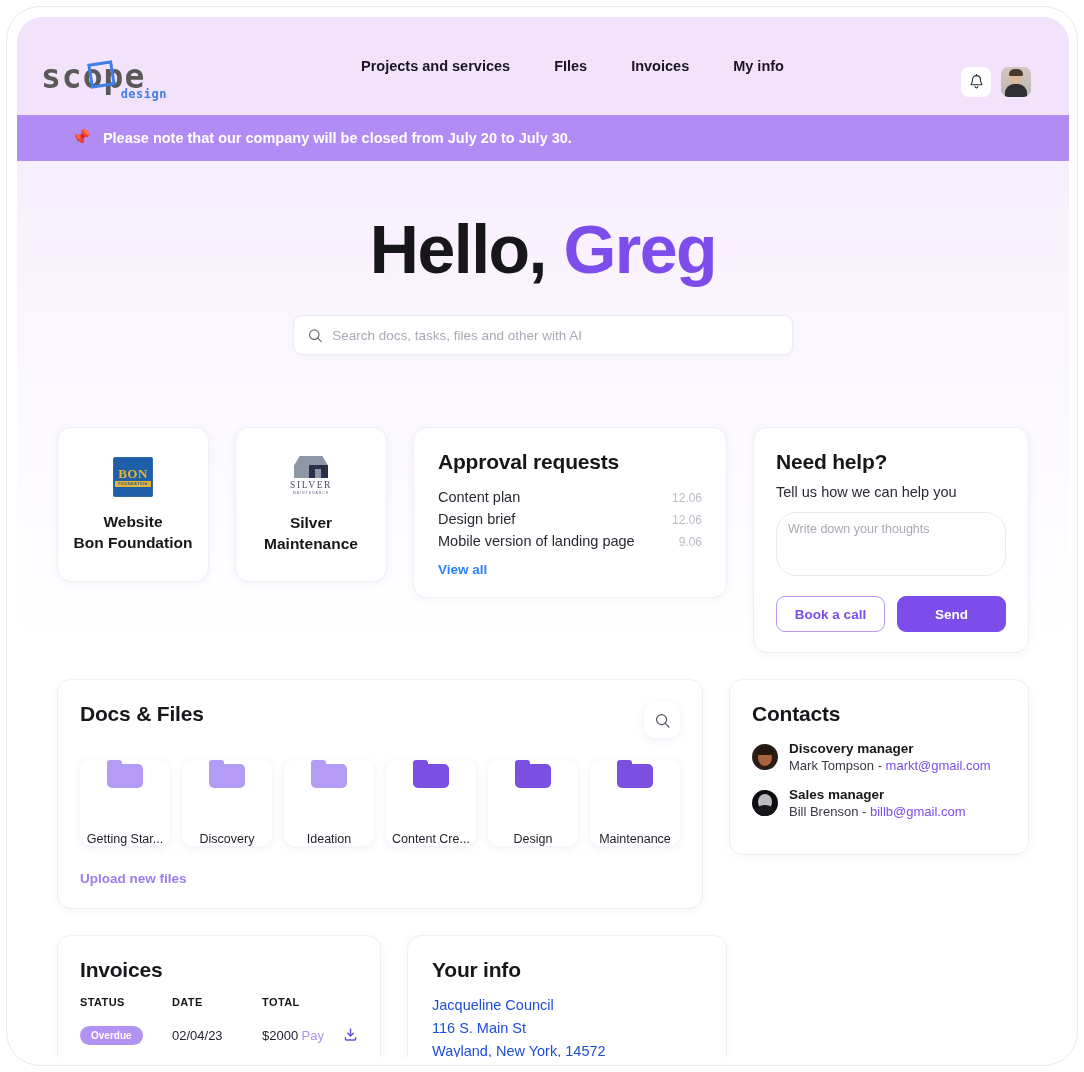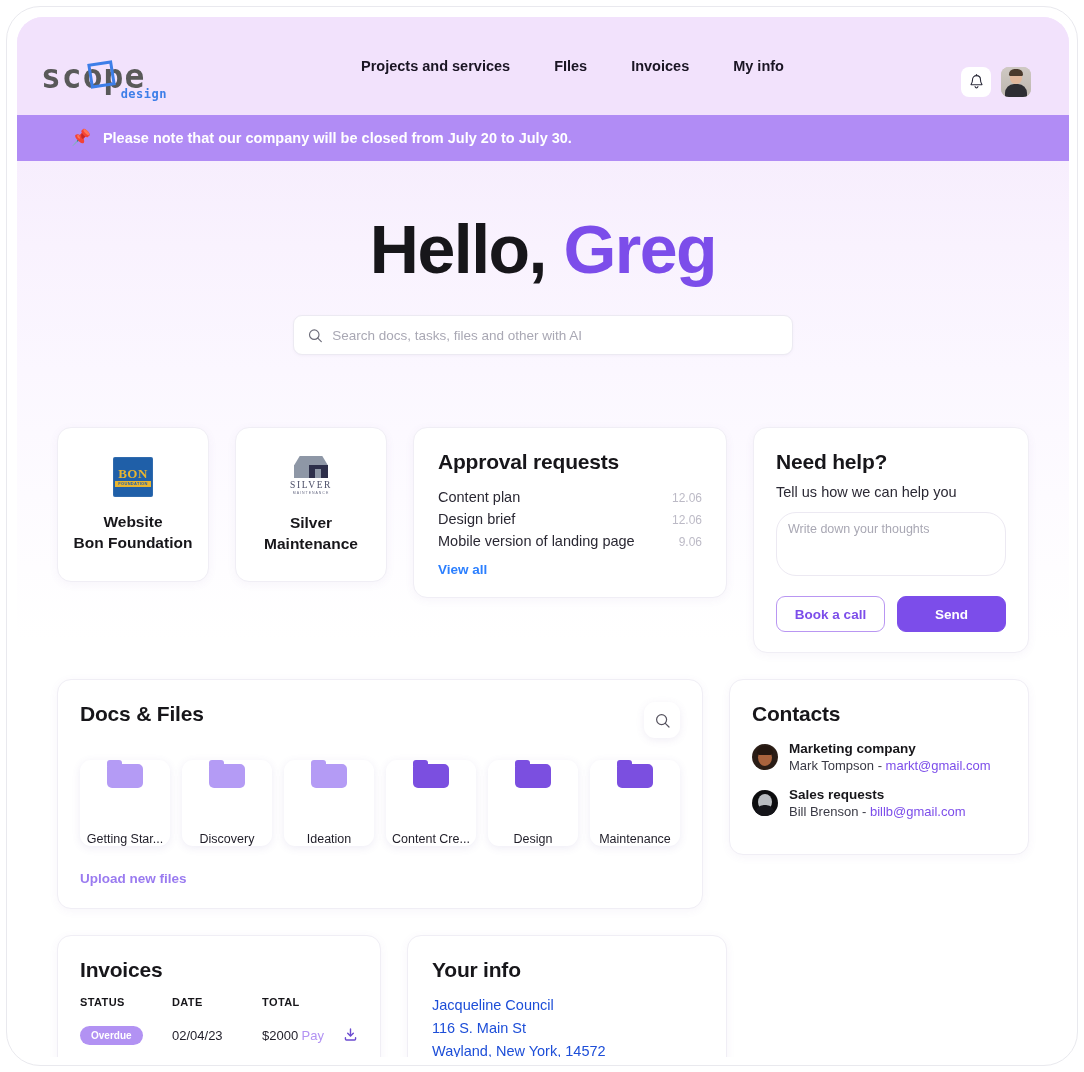--- a/index.html
+++ b/index.html
@@ -414,28 +414,28 @@
             <div class="upload">Upload new files</div>
           </div>
         </div>
 
         <div class="col-right">
           <div class="card contacts">
             <div class="card-h">Contacts</div>
             <div class="contact">
               <div class="c-av a1"></div>
               <div>
-                <div class="c-role">Marketing company</div>
+                <div class="c-role">Discovery manager</div>
                 <div class="c-line"><span>Mark Tompson</span><span> - </span><span class="c-mail">markt@gmail.com</span></div>
               </div>
             </div>
             <div class="contact">
               <div class="c-av a2"></div>
               <div>
-                <div class="c-role">Sales requests</div>
+                <div class="c-role">Sales manager</div>
                 <div class="c-line"><span>Bill Brenson</span><span> - </span><span class="c-mail">billb@gmail.com</span></div>
               </div>
             </div>
           </div>
         </div>
       </div>
 
       <div class="bottom-row">
         <div class="card invoices">
           <div class="card-h">Invoices</div>

